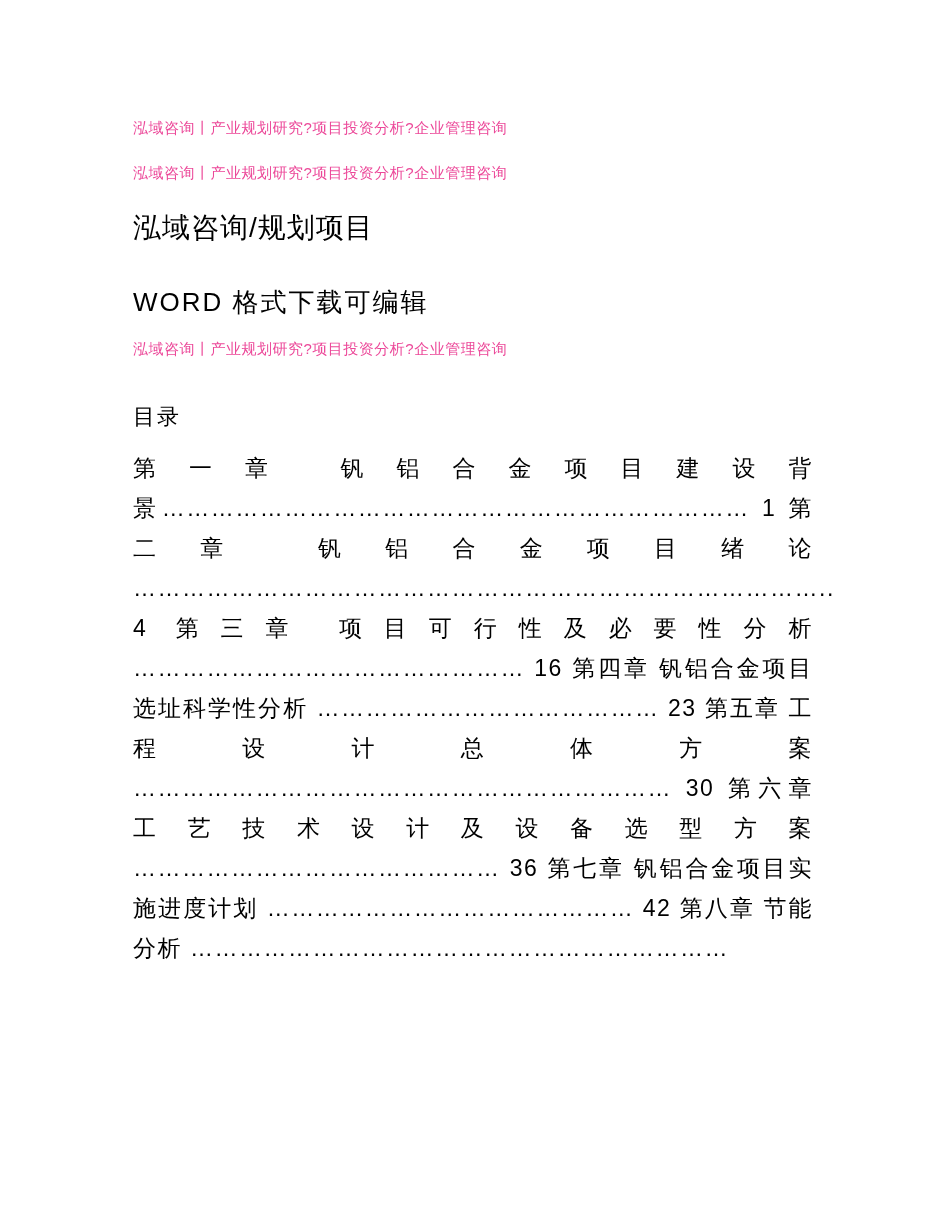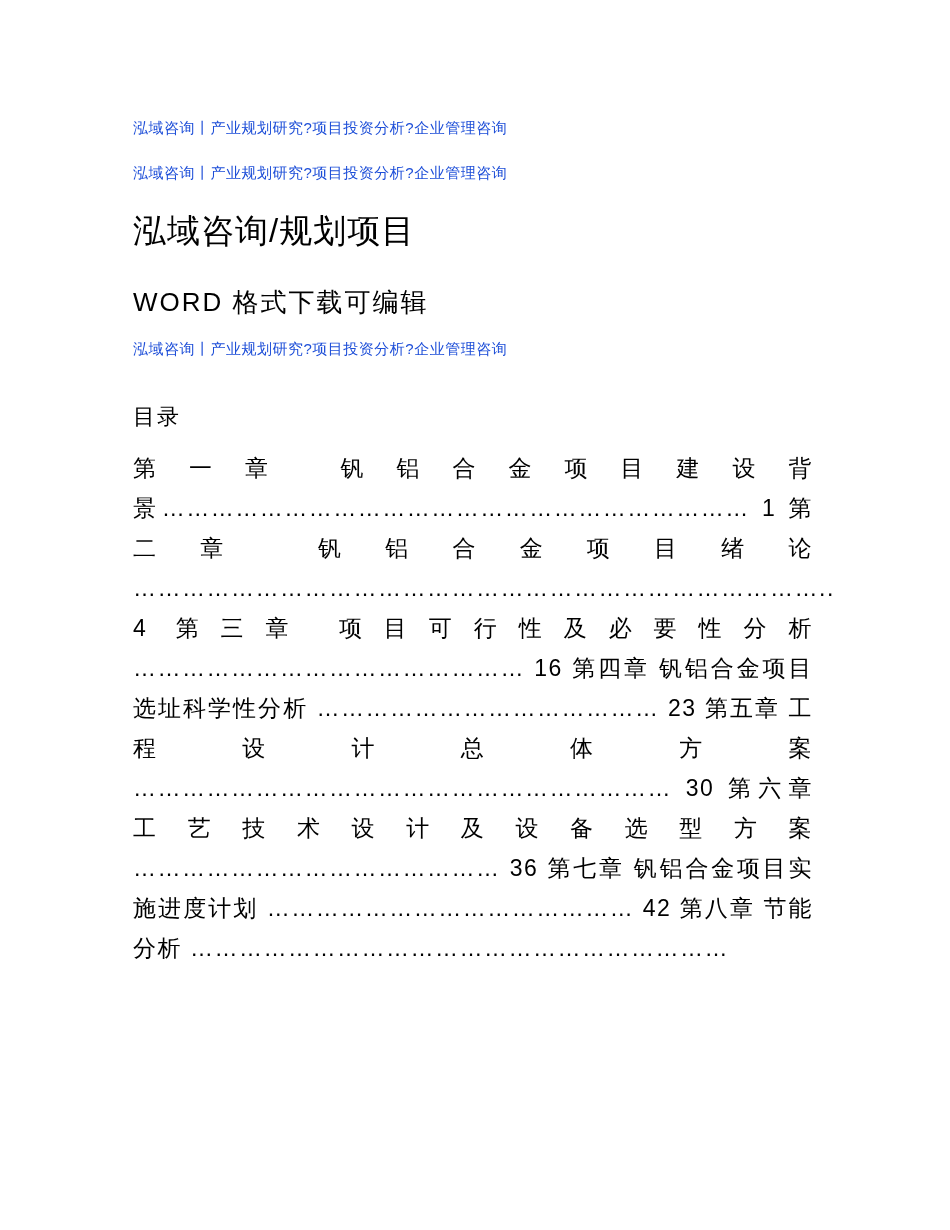--- a/index.html
+++ b/index.html
@@ -20,30 +20,30 @@
     position: absolute;
     left: 133px;
     top: 0;
     width: 680px;
   }
   .header-line {
     font-size: 15px;
     line-height: 1;
     letter-spacing: 0.5px;
     white-space: nowrap;
-    color: #1d4ed8;
+    color: #ec4899;
   }
   .hl1 { position: absolute; top: 120px; }
   .hl2 { position: absolute; top: 165px; }
   .hl3 { position: absolute; top: 341px; }
 
   .title-big {
     position: absolute;
     top: 213px;
-    font-size: 33px;
+    font-size: 28px;
     line-height: 1.1;
     font-weight: 400;
     letter-spacing: 1px;
     white-space: nowrap;
   }
   .title-sub {
     position: absolute;
     top: 280px;
     font-size: 26px;
     line-height: 1.1;

